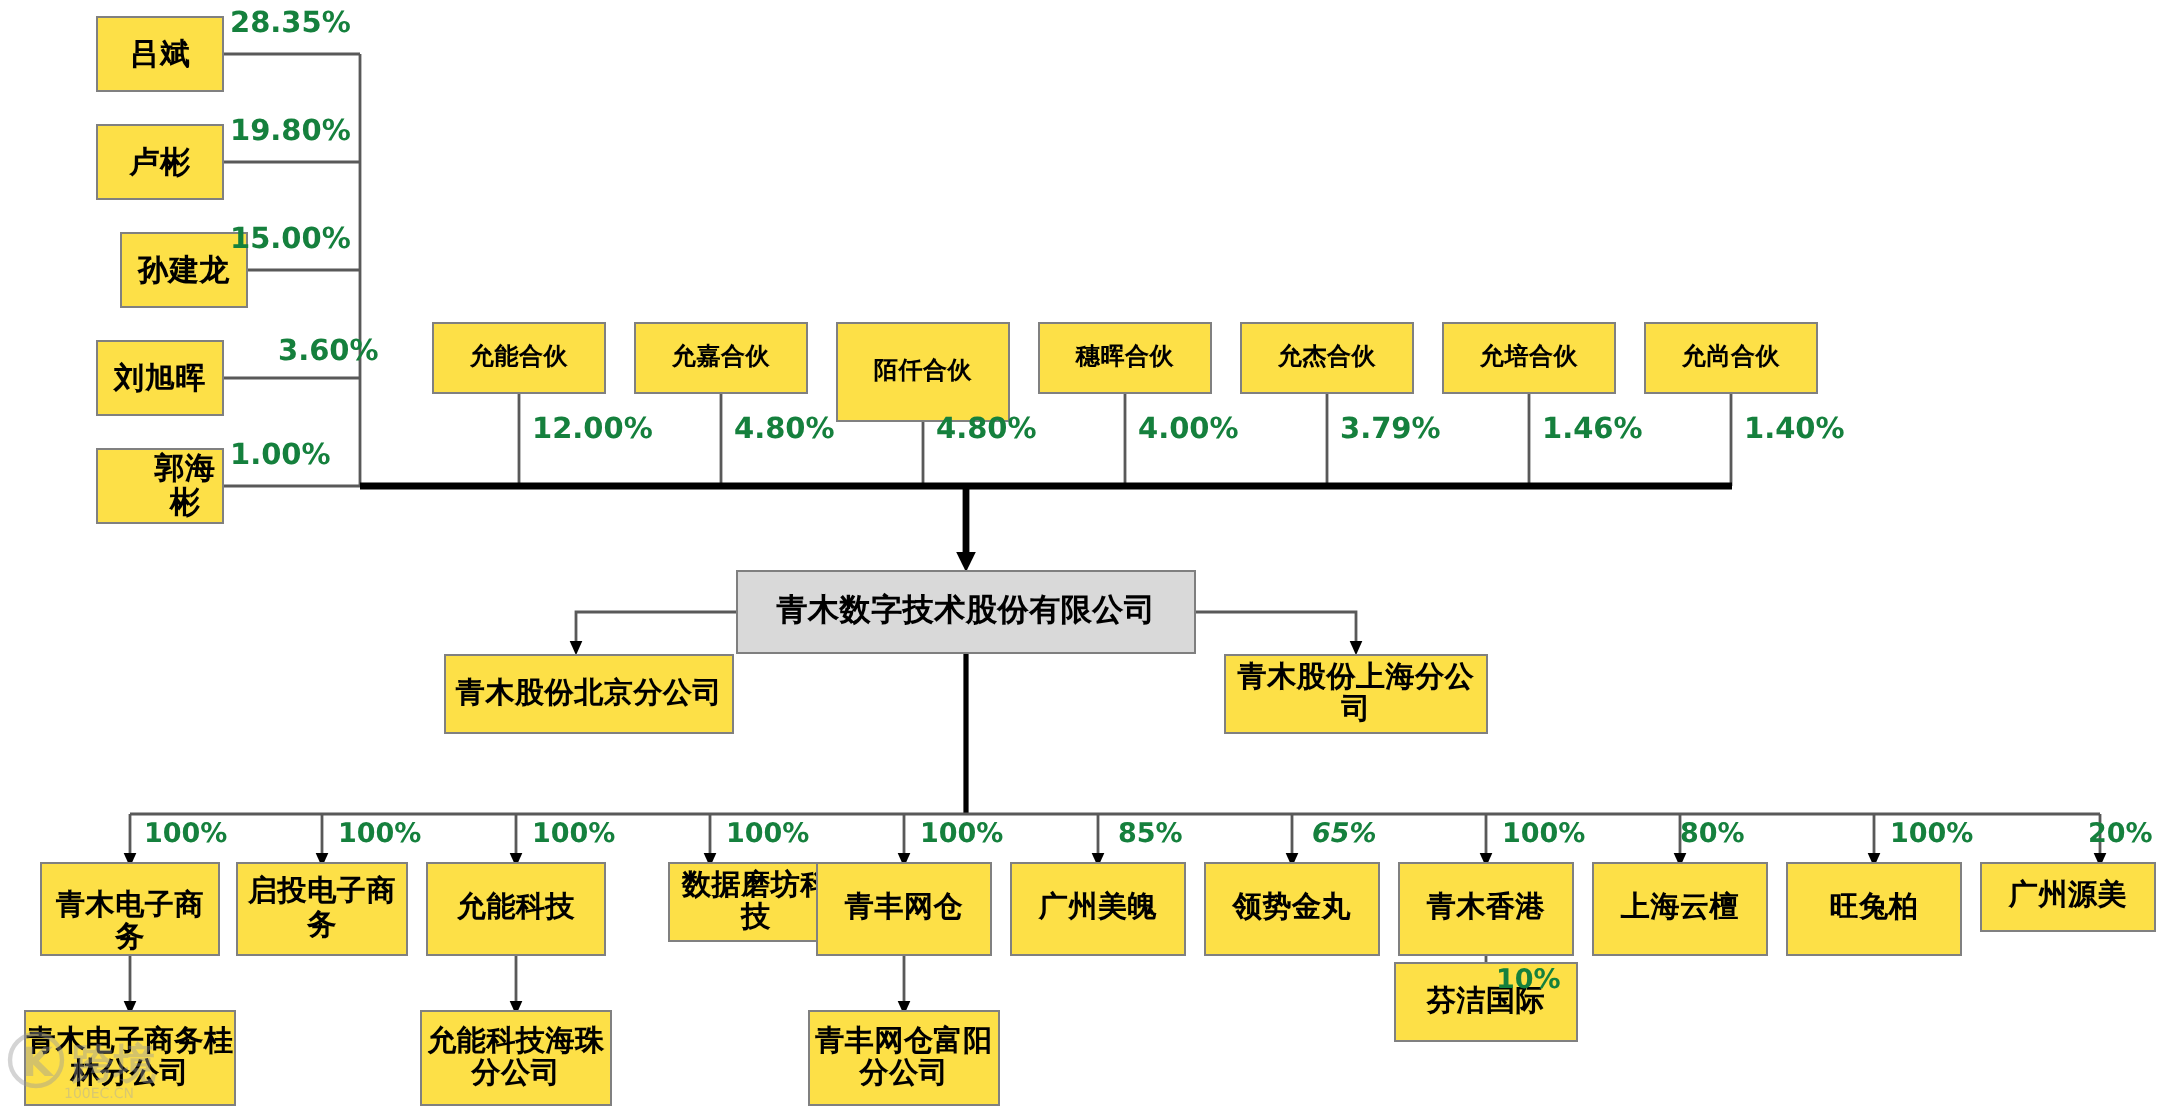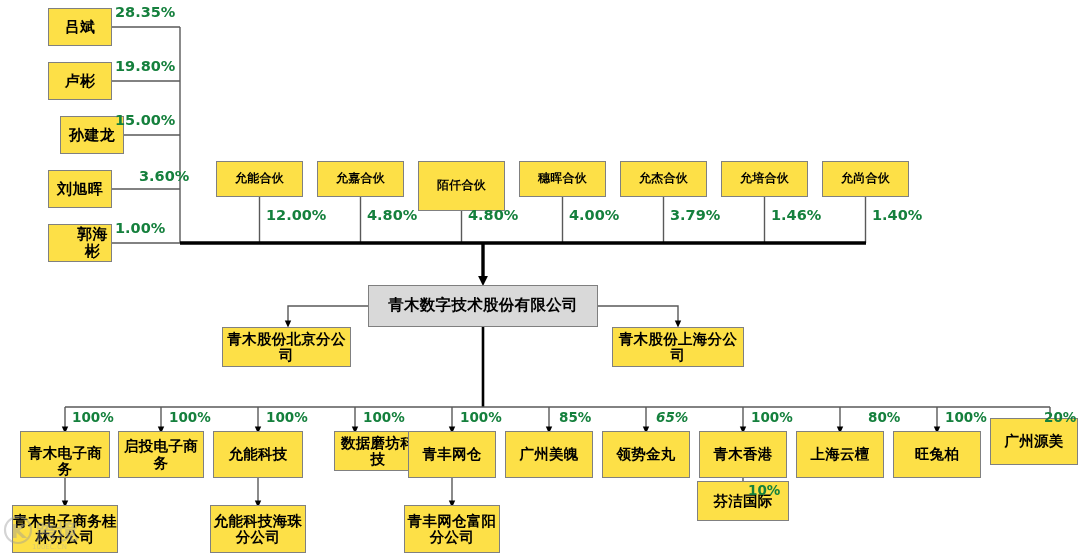--- a/index.html
+++ b/index.html
@@ -187,21 +187,21 @@
 
   <div class="node partner" style="left:822px; top:161px; width:87px; height:36px;">
     <span>允尚合伙</span>
   </div>
   <div class="pct" style="left:872px; top:207px;">1.40%</div>
 
   <div class="node company" style="left:368px; top:285px; width:230px; height:42px;">
     <span>青木数字技术股份有限公司</span>
   </div>
 
-  <div class="node branch" style="left:222px; top:327px; width:129px; height:40px;">
+  <div class="node branch" style="left:222px; top:327px; width:145px; height:40px;">
     <span>青木股份北京分公司</span>
   </div>
   <div class="node branch" style="left:612px; top:327px; width:132px; height:40px;">
     <span>青木股份上海分公司</span>
   </div>
 
   <div class="node sub" style="left:20px; top:431px; width:90px; height:47px;align-items:flex-end;">
     <span>青木电子商务</span>
   </div>
   <div class="pct small" style="left:72px; top:409px;">100%</div>
@@ -237,28 +237,28 @@
   <div class="pct small" style="left:656px; top:409px;font-style:italic;">65%</div>
 
   <div class="node sub" style="left:699px; top:431px; width:88px; height:47px;">
     <span>青木香港</span>
   </div>
   <div class="pct small" style="left:751px; top:409px;">100%</div>
 
   <div class="node sub" style="left:796px; top:431px; width:88px; height:47px;">
     <span>上海云檀</span>
   </div>
-  <div class="pct small" style="left:868px; top:409px;">80%</div>
+  <div class="pct small" style="left:840px; top:409px;">80%</div>
 
   <div class="node sub" style="left:893px; top:431px; width:88px; height:47px;">
     <span>旺兔柏</span>
   </div>
   <div class="pct small" style="left:945px; top:409px;">100%</div>
 
-  <div class="node sub" style="left:990px; top:418px; width:88px; height:47px;">
+  <div class="node sub" style="left:990px; top:431px; width:88px; height:35px;">
     <span>广州源美</span>
   </div>
   <div class="pct small" style="left:1044px; top:409px;">20%</div>
 
   <div class="node subsub" style="left:12px; top:505px; width:106px; height:48px;">
     <span>青木电子商务桂林分公司</span>
   </div>
 
   <div class="node subsub" style="left:210px; top:505px; width:96px; height:48px;">
     <span>允能科技海珠分公司</span>

